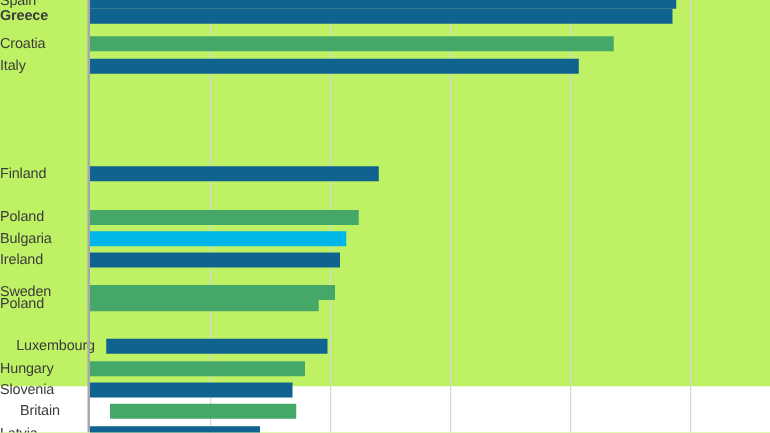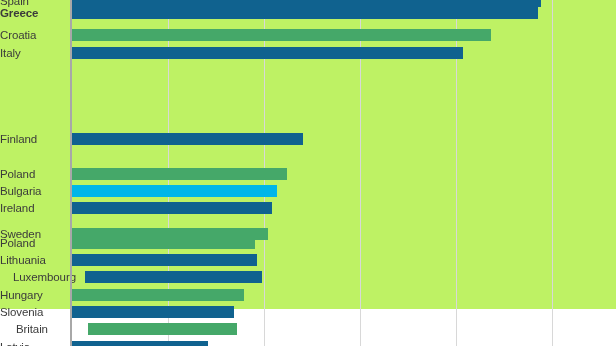--- a/index.html
+++ b/index.html
@@ -120,24 +120,20 @@
           <div class="bar blue" style="width: 199.68px;"></div>
         </div>
         <div class="row" style="top: 225px;">
           <div class="row-label">Sweden</div>
           <div class="bar green" style="width: 195.84px;"></div>
         </div>
         <div class="row" style="top: 234.2px;">
           <div class="row-label">Poland</div>
           <div class="bar green" style="width: 183.36px;"></div>
         </div>
-        <div class="row" style="top: 251.5px;">
-          <div class="row-label">Lithuania</div>
-          <div class="bar blue" style="width: 185.28px;"></div>
-        </div>
         <div class="row" style="top: 268.8px; margin-left: 13px;">
           <div class="row-label">Luxembourg</div>
           <div class="bar blue" style="width: 176.64px;"></div>
         </div>
         <div class="row" style="top: 286.1px;">
           <div class="row-label">Hungary</div>
           <div class="bar green" style="width: 171.84px;"></div>
         </div>
         <div class="row" style="top: 303.4px;">
           <div class="row-label">Slovenia</div>

